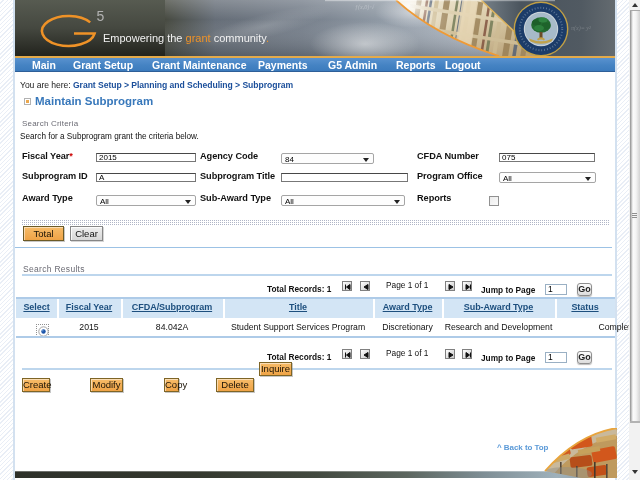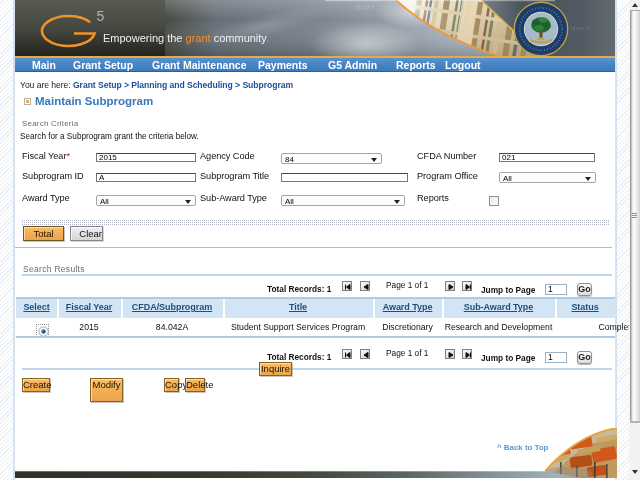--- a/index.html
+++ b/index.html
@@ -15,35 +15,35 @@
 border-bottom:1px solid #2e5f98}
 #nav span{position:absolute;top:1px;color:#fff;font-weight:bold;font-size:10.5px}
 .crumb{position:absolute;left:20px;top:80px;font-size:8.6px;color:#222;letter-spacing:-.05px}
 .crumb b{color:#1b4f9b}
 #hicon{position:absolute;left:24px;top:98px;width:7px;height:7px;border:1px solid #b2b2b2;background:#fff}
 #hicon i{position:absolute;left:1px;top:1px;width:3px;height:3px;background:#eca84e;display:block}
 #heading{position:absolute;left:35px;top:95px;font-size:11.5px;font-weight:bold;color:#3878bb}
 .gray{color:#6b6b74}
 #sc{position:absolute;left:22px;top:119px;font-size:8px;letter-spacing:.2px}
 #scdesc{position:absolute;left:20px;top:132px;font-size:8.2px;color:#111}
-.lbl{position:absolute;font-size:9.2px;font-weight:normal;color:#111;letter-spacing:-.05px}
+.lbl{position:absolute;font-size:9.2px;font-weight:bold;color:#111;letter-spacing:-.05px}
 .lbl em{color:#c00;font-style:normal}
 .tin{position:absolute;height:9px;border:1px solid #777;border-top-color:#484848;background:#fff;
 font-size:8px;padding:0 0 0 2px;line-height:7px;color:#000}
 .sel{position:absolute;height:11px;border:1px solid #a5a5a5;border-radius:2px;background:#fdfdfd;
 font-size:8px;color:#000;padding:1px 0 0 3px}
 .sel u{position:absolute;right:4px;top:4px;width:0;height:0;border-left:3px solid transparent;
 border-right:3px solid transparent;border-top:4px solid #222}
 #cb{position:absolute;left:489px;top:196px;width:10px;height:10px;border:1px solid #919191;
 background:linear-gradient(135deg,#ececec,#fafafa)}
 #dots{position:absolute;left:22px;top:212px;width:588px;height:6px}
 .btn{position:absolute;text-align:center;font-size:9.5px;color:#1a1205;
 border:1px solid #7e6526;background:linear-gradient(180deg,#f7bc69,#efa346);
 box-shadow:inset 1px 1px 0 rgba(255,255,255,.5),1px 1px 0 rgba(130,130,130,.45)}
-.btng{position:absolute;text-align:right;font-size:9.5px;color:#111;
+.btng{position:absolute;text-align:center;font-size:9.5px;color:#111;
 border:1px solid #868686;background:linear-gradient(180deg,#efefef,#d7d7d7);
 box-shadow:inset 1px 1px 0 rgba(255,255,255,.8),1px 1px 0 rgba(150,150,150,.4)}
 .hr1{position:absolute;left:15px;top:247px;width:597px;height:1px;background:#9cc2e5}
 .hr2{position:absolute;left:22px;top:274px;width:590px;height:2px;background:#bdd6ed}
 .ptxt{position:absolute;font-size:8.3px;color:#111}
 .pb{position:absolute;width:10px;height:10px;border:1px solid #808080;
 background:linear-gradient(135deg,#ffffff,#c9c9c9)}
 .pb svg{position:absolute;left:0;top:0}
 .jin{position:absolute;width:22px;height:11px;border:1px solid #9ab0c4;background:#fff;
 font-size:8.5px;padding-left:2px;line-height:9px}
@@ -197,22 +197,22 @@
 <div class="lbl" style="left:200px;top:151px">Agency Code</div>
 <div class="lbl" style="left:417px;top:151px">CFDA Number</div>
 <div class="lbl" style="left:22px;top:171px">Subprogram ID</div>
 <div class="lbl" style="left:200px;top:171px">Subprogram Title</div>
 <div class="lbl" style="left:417px;top:171px">Program Office</div>
 <div class="lbl" style="left:22px;top:193px">Award Type</div>
 <div class="lbl" style="left:200px;top:193px">Sub-Award Type</div>
 <div class="lbl" style="left:417px;top:193px">Reports</div>
 
 <div class="tin" style="left:96px;top:153px;width:100px">2015</div>
-<div class="sel" style="left:281px;top:153px;width:101px">84<u></u></div>
-<div class="tin" style="left:499px;top:153px;width:96px">021</div>
+<div class="sel" style="left:281px;top:153px;width:93px">84<u></u></div>
+<div class="tin" style="left:499px;top:153px;width:96px">075</div>
 <div class="tin" style="left:96px;top:173px;width:100px">A</div>
 <div class="tin" style="left:281px;top:173px;width:127px"></div>
 <div class="sel" style="left:499px;top:172px;width:97px">All<u></u></div>
 <div class="sel" style="left:96px;top:195px;width:100px">All<u></u></div>
 <div class="sel" style="left:281px;top:195px;width:124px">All<u></u></div>
 <div id="cb"></div>
 
 <div id="dots"><svg width="588" height="6">
       <defs>
         <pattern id="dp" width="2" height="2" patternUnits="userSpaceOnUse">
@@ -304,23 +304,23 @@
 <div class="pb" style="left:462px;top:349px">
     <svg width="10" height="10">
       <path d="M7.5,2.5 v5 M3,2.5 L6.5,5 L3,7.5 Z" stroke="#111" fill="#111" stroke-width="1"></path>
     </svg>
   </div>
 <div class="ptxt" style="left:481px;top:353px;font-weight:bold">Jump to Page</div>
 <div class="jin" style="left:545px;top:352px">1</div>
 <div class="go" style="left:577px;top:351px">Go</div>
 
 <div class="btn" style="left:22px;top:378px;width:28px;height:14px;line-height:12px">Create</div>
-<div class="btn" style="left:90px;top:378px;width:33px;height:24px;line-height:12px">Modify</div>
+<div class="btn" style="left:90px;top:378px;width:33px;height:14px;line-height:12px">Modify</div>
 <div class="btn" style="left:164px;top:378px;width:15px;height:14px;line-height:12px">Copy</div>
-<div class="btn" style="left:185px;top:378px;width:20px;height:14px;line-height:12px">Delete</div>
+<div class="btn" style="left:216px;top:378px;width:38px;height:14px;line-height:12px">Delete</div>
 <div class="btn" style="left:259px;top:362px;width:33px;height:14px;line-height:12px">Inquire</div>
 
 <div id="backtop">^ Back to Top</div>
 <div id="botbar"></div>
 <div id="corner">
 <svg width="77" height="50" viewBox="0 0 77 50">
 <defs>
         <clipPath id="cc">
           <path d="M77,0 Q38,6 5,43 L42,50 L77,50 Z"></path>
         </clipPath>

